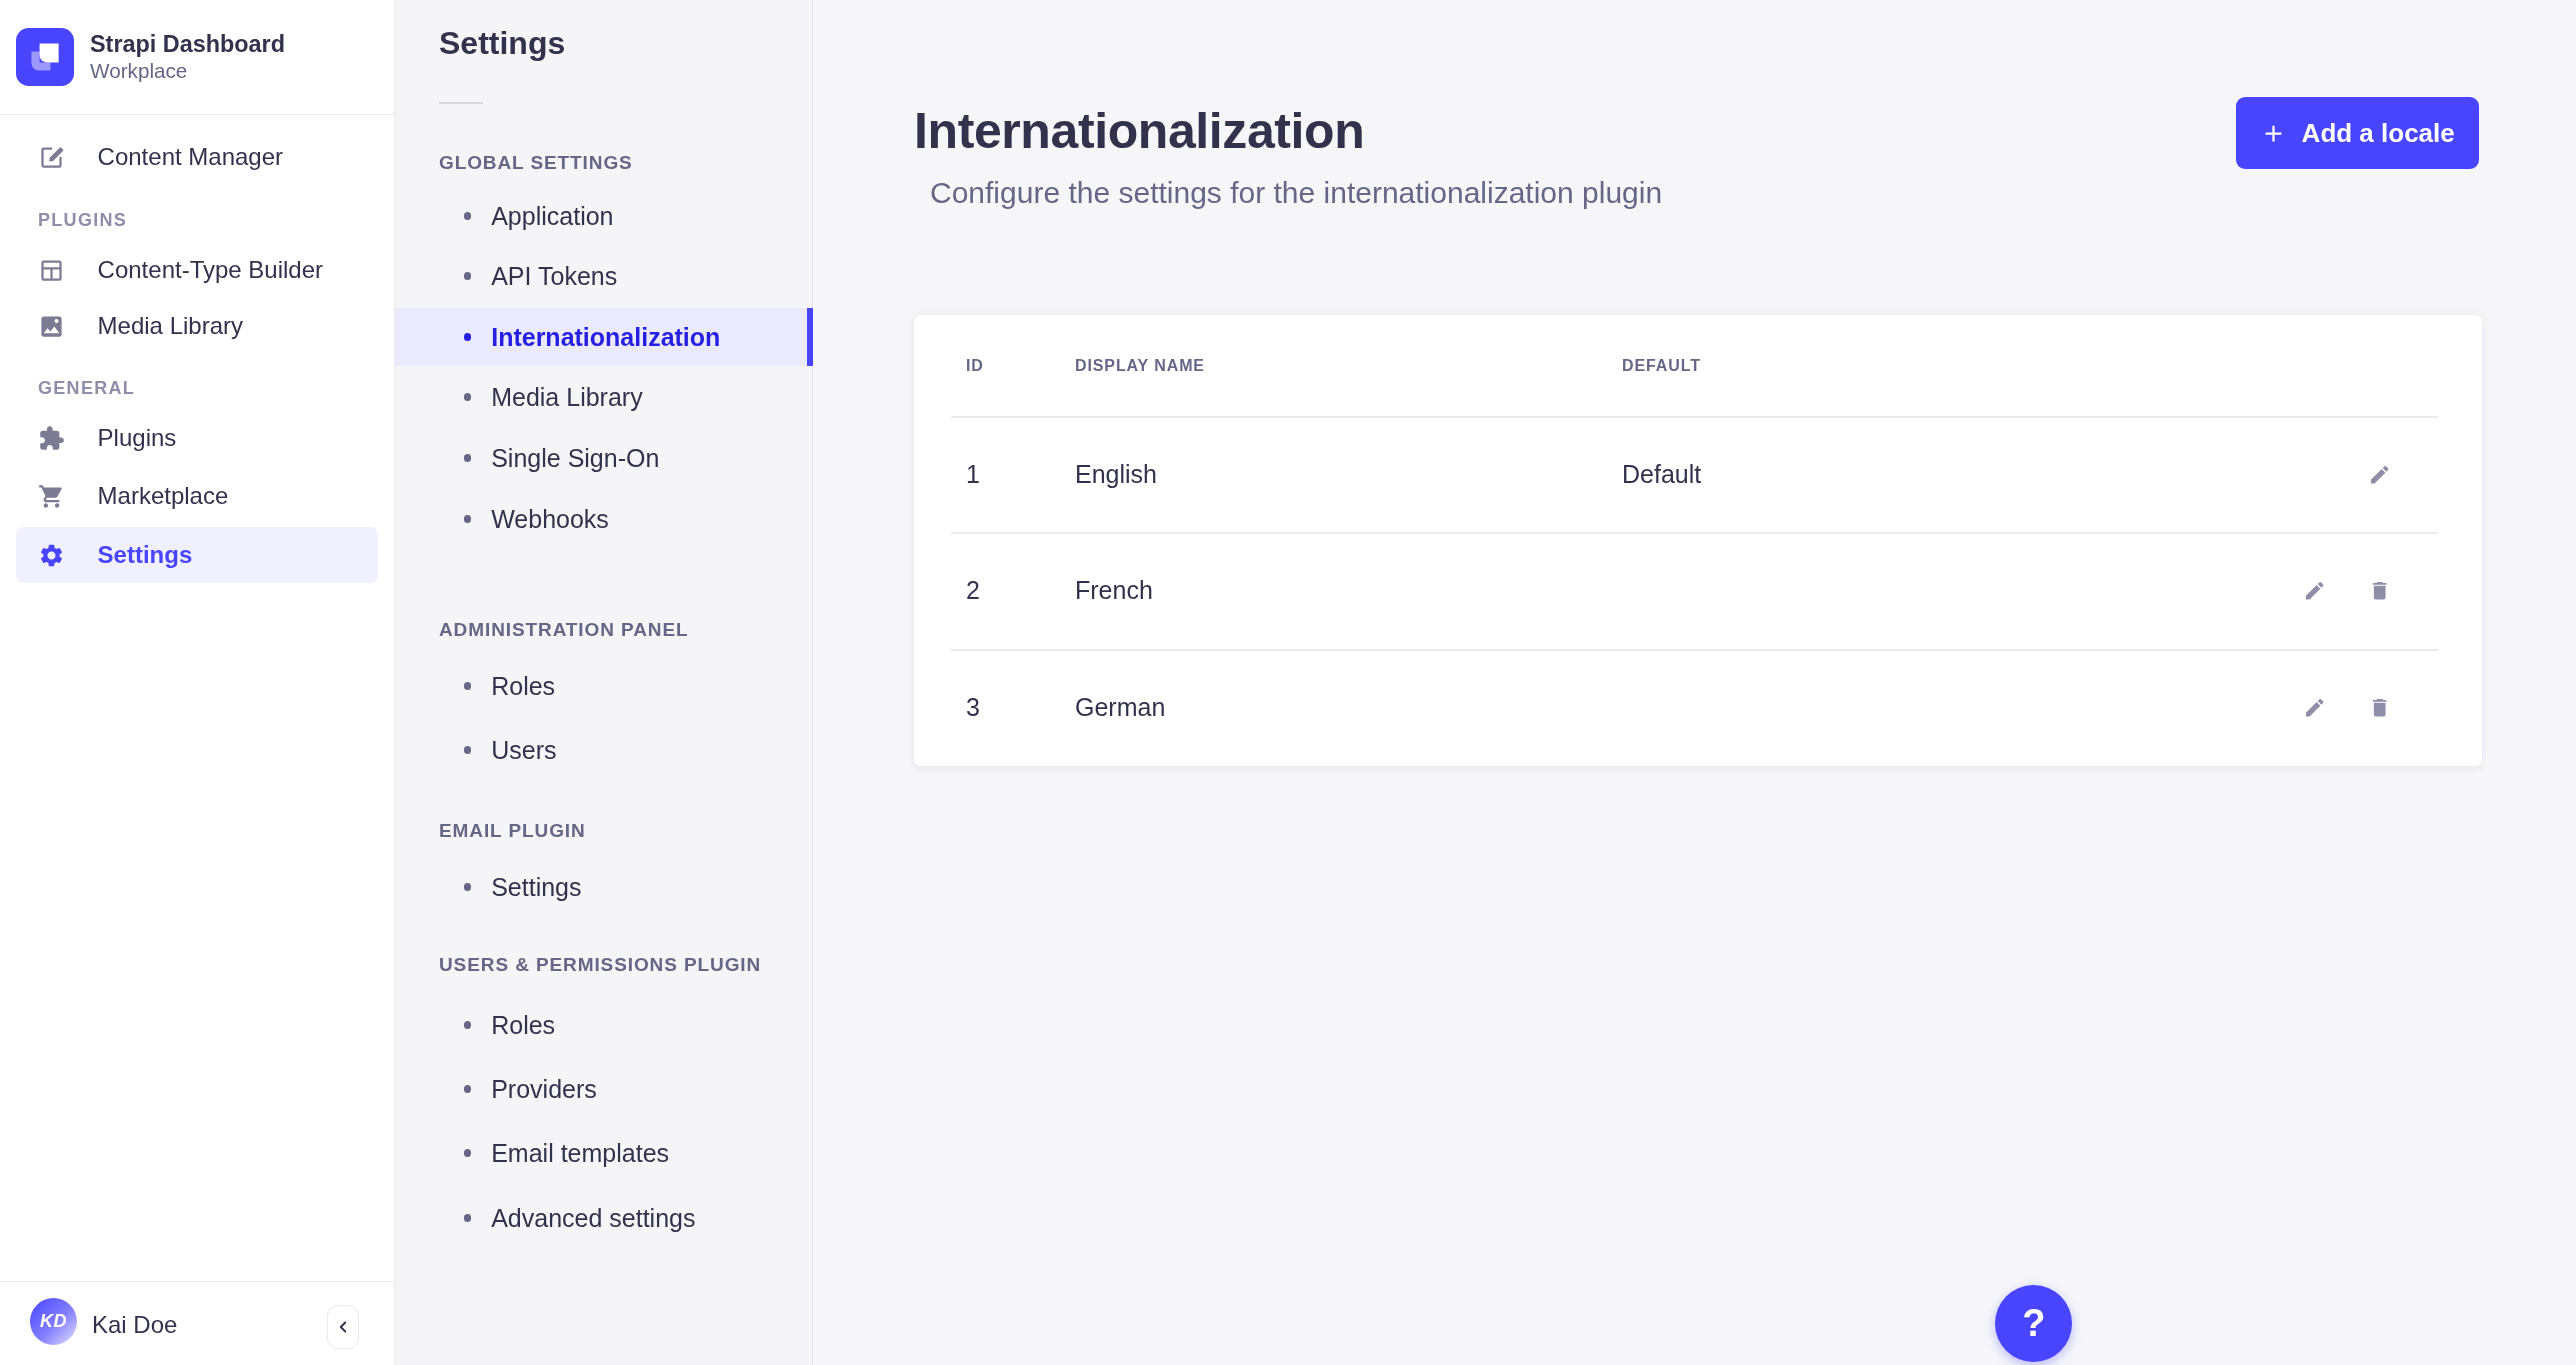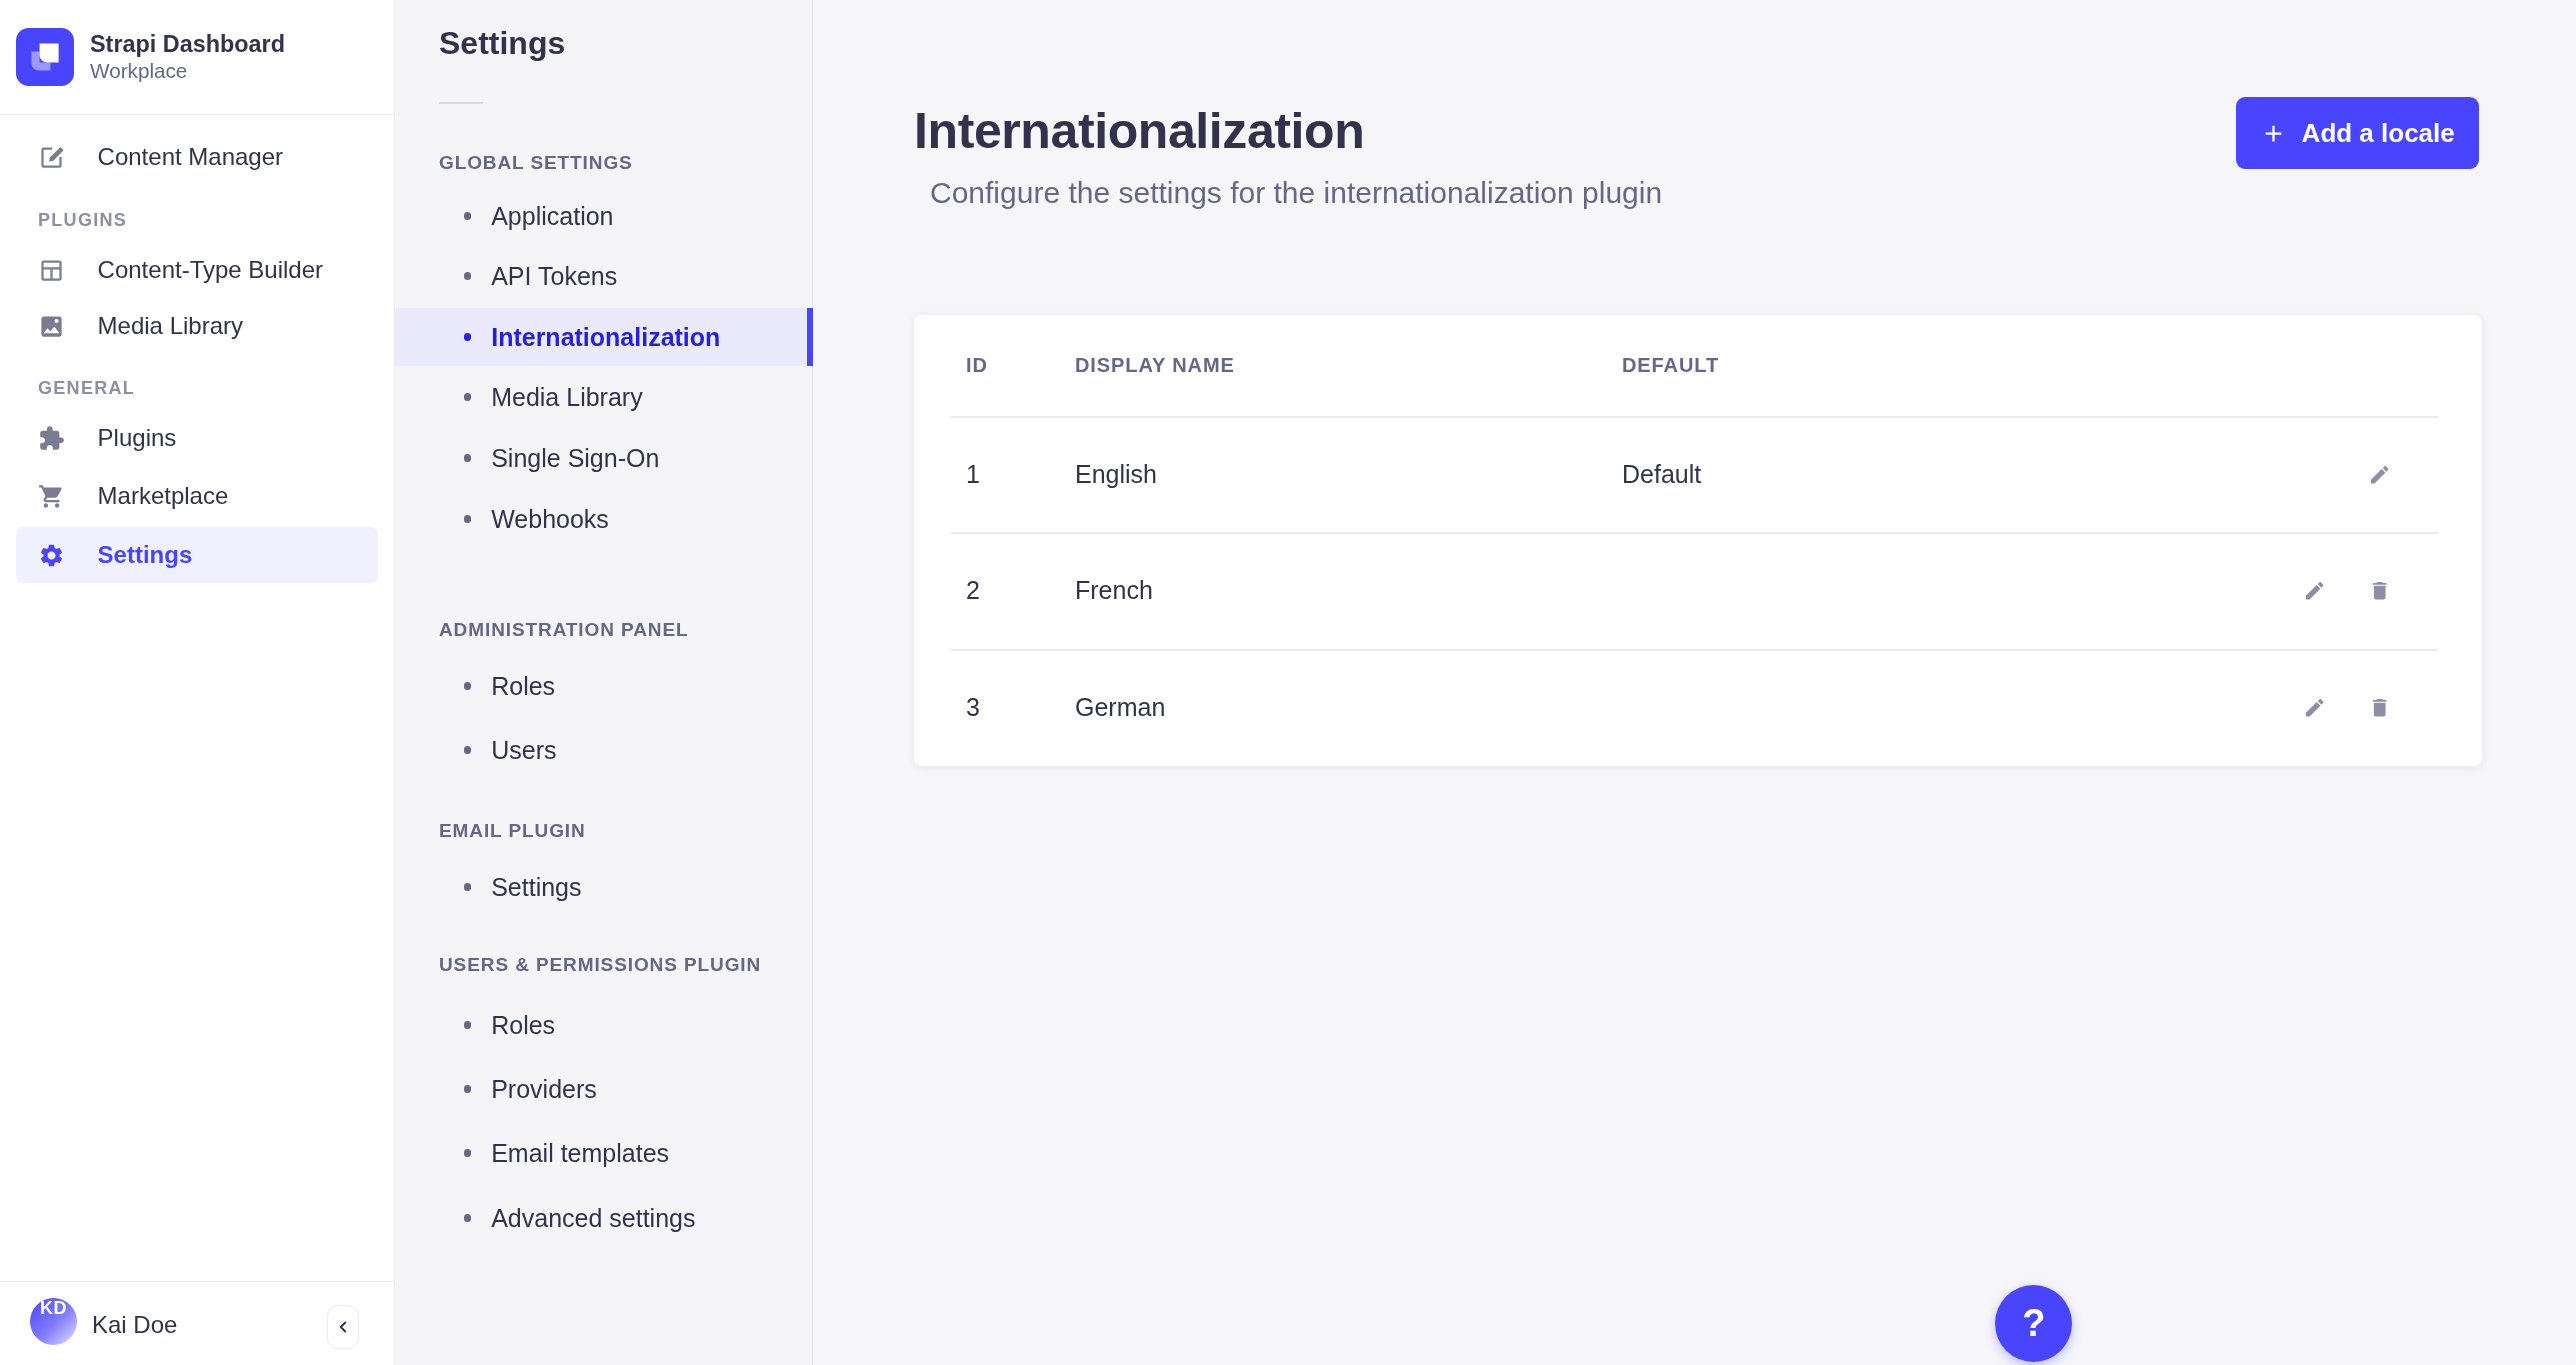--- a/index.html
+++ b/index.html
@@ -26,21 +26,21 @@
   .brand-title{font-size:23.4px;font-weight:700;color:var(--text);line-height:1.2;}
   .brand-sub{font-size:20.7px;color:var(--muted);line-height:1.25;}
 
   .s-item{position:absolute;left:16px;right:16px;height:56px;display:flex;align-items:center;gap:33px;padding-left:21.6px;border-radius:7.2px;font-size:24px;color:var(--text);cursor:pointer;}
   .s-item .ic{width:27px;height:27px;flex:0 0 auto;color:#7b7b94;display:flex;}
   .s-item.active{background:var(--sidebar-active-bg);color:var(--primary);font-weight:600;}
   .s-item.active .ic{color:var(--primary);}
   .s-section{position:absolute;left:38px;height:23.4px;font-size:18px;font-weight:700;letter-spacing:1.3px;color:var(--icon);text-transform:uppercase;display:flex;align-items:center;}
 
   .side-footer{position:absolute;left:0;bottom:0;width:100%;height:85px;border-top:1.8px solid var(--border);}
-  .avatar{position:absolute;left:30px;top:16px;width:47px;height:47px;border-radius:50%;background:linear-gradient(135deg,#4945ff 0%,#837eff 55%,#e6e4ff 100%);display:flex;align-items:flex-start;justify-content:center;cursor:pointer;}
+  .avatar{position:absolute;left:30px;top:16px;width:47px;height:47px;border-radius:50%;background:linear-gradient(135deg,#4945ff 0%,#837eff 55%,#e6e4ff 100%);display:flex;align-items:center;justify-content:center;cursor:pointer;font-style:italic;}
   .avatar span{color:#fff;font-size:18px;font-weight:700;letter-spacing:0.4px;}
   .user-name{position:absolute;left:92px;top:0;height:85px;display:flex;align-items:center;font-size:24px;color:var(--text);}
   .collapse-btn{position:absolute;left:327px;top:22.5px;width:32px;height:44px;background:#fff;border:1.8px solid var(--border);border-radius:10.8px;display:flex;align-items:center;justify-content:center;cursor:pointer;color:var(--text);}
 
   
   .subnav{position:absolute;left:395px;top:0;width:418px;height:1366px;background:#f5f5f8;border-right:1.8px solid #e3e3ec;}
   .subnav h2{position:absolute;left:44px;top:25px;font-size:32px;font-weight:700;color:var(--text);}
   .subnav-divider{position:absolute;left:44px;top:102px;width:44px;height:1.8px;background:#d9d8e0;}
   .sn-section{position:absolute;left:44px;height:23.4px;font-size:19px;font-weight:700;letter-spacing:0.9px;color:var(--muted);text-transform:uppercase;display:flex;align-items:center;}
   .sn-item{position:absolute;left:0;right:0;height:58px;display:flex;align-items:center;padding-left:69px;font-size:25px;color:var(--text);cursor:pointer;}
@@ -51,21 +51,21 @@
 
   
   .main{position:absolute;left:813px;top:0;right:0;height:1366px;background:var(--bg);}
   .page-title{position:absolute;left:101px;top:102px;font-size:50px;font-weight:700;letter-spacing:-0.4px;color:var(--text);}
   .page-sub{position:absolute;left:117px;top:176px;font-size:30px;color:var(--muted);}
   .add-btn{position:absolute;left:1423px;top:97px;width:243px;height:72px;background:var(--primary);border:none;border-radius:9px;display:flex;align-items:center;justify-content:center;gap:14.4px;color:#fff;font-size:26px;font-weight:600;font-family:"Liberation Sans",sans-serif;cursor:pointer;}
   .add-btn .plus{width:27px;height:27px;display:flex;}
 
   .card{position:absolute;left:101px;top:315px;width:1568px;height:451px;background:#fff;border-radius:7.2px;box-shadow:0 1.8px 9px rgba(33,33,82,.08);}
   .t-head{position:absolute;left:0;top:0;width:100%;height:101px;}
-  .th{position:absolute;top:0;height:101px;display:flex;align-items:center;font-size:20px;font-weight:700;letter-spacing:0.9px;color:var(--muted);text-transform:uppercase;}
+  .th{position:absolute;top:0;height:101px;display:flex;align-items:center;font-size:16px;font-weight:700;letter-spacing:0.9px;color:var(--muted);text-transform:uppercase;}
   .col-id{left:52px;}
   .col-name{left:161px;}
   .col-default{left:708px;}
   .card-divider{position:absolute;left:37px;right:44px;height:1.8px;background:var(--border);}
   .t-row{position:absolute;left:0;width:100%;height:117px;}
   .td{position:absolute;top:0;height:100%;display:flex;align-items:center;font-size:25px;color:var(--text);}
   .actions{position:absolute;right:91px;top:0;height:100%;display:flex;align-items:center;gap:41px;}
   .icon-btn{width:23.4px;height:23.4px;border:none;background:transparent;padding:0;color:var(--icon);cursor:pointer;display:flex;}
   .icon-btn svg{width:23.4px;height:23.4px;}
 

